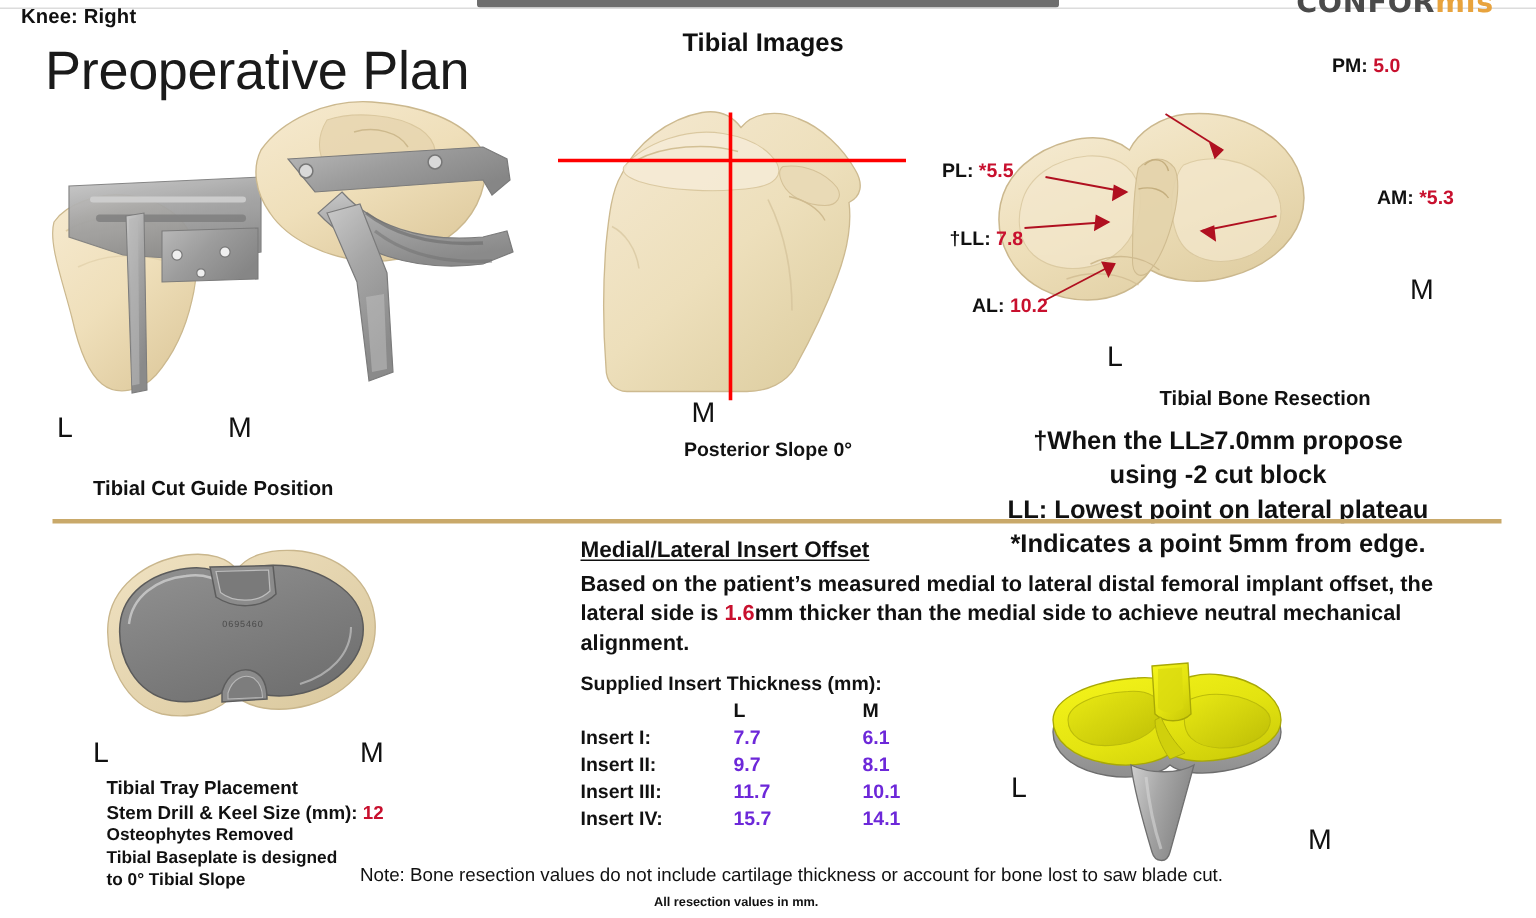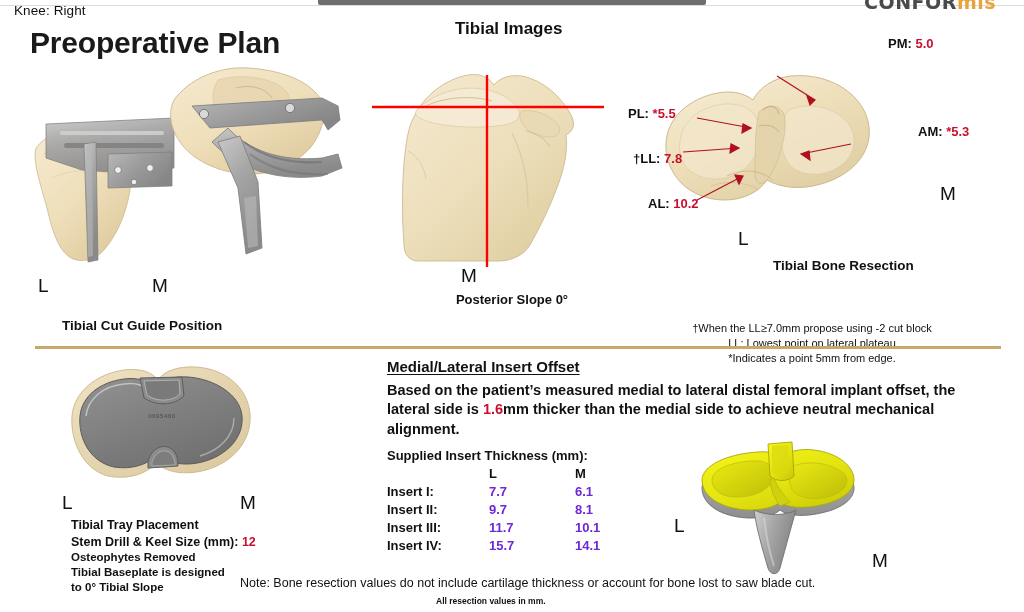--- a/index.html
+++ b/index.html
@@ -49,29 +49,29 @@
     white-space: nowrap;
   }
   #brand .dark { color: #4a4a4a; }
   #brand .accent { color: #e8a33d; font-weight: 700; }
 
   
   #knee-label {
     position: absolute;
     left: 14px; top: 3px;
     font-size: 13.5px;
-    font-weight: 400;
+    font-weight: 700;
     letter-spacing: 0.1px;
     text-align: right;
   }
   #page-title {
     position: absolute;
     left: 30px; top: 26px;
-    font-size: 30px;
-    font-weight: 700;
+    font-size: 36px;
+    font-weight: 400;
     letter-spacing: -0.2px;
     color: #1a1a1a;
   }
   #tibial-images-title {
     position: absolute;
     left: 455px; top: 19px;
     font-size: 17px;
     font-weight: 700;
   }
 
@@ -158,24 +158,23 @@
     line-height: 1.32;
   }
   #tray-block .small { font-size: 11.5px; }
 
   
   #resection-notes {
     position: absolute;
     left: 667px; top: 282px;
     width: 290px;
     text-align: center;
-    font-size: 11px;
-    font-weight: 400;
+    font-size: 17px;
+    font-weight: 700;
     line-height: 1.36;
-    margin-top: 39px;
   }
 
   
   #slope-block {
     position: absolute;
     left: 388px; top: 291px;
     width: 248px;
     text-align: center;
     font-size: 13px;
     font-weight: 700;

